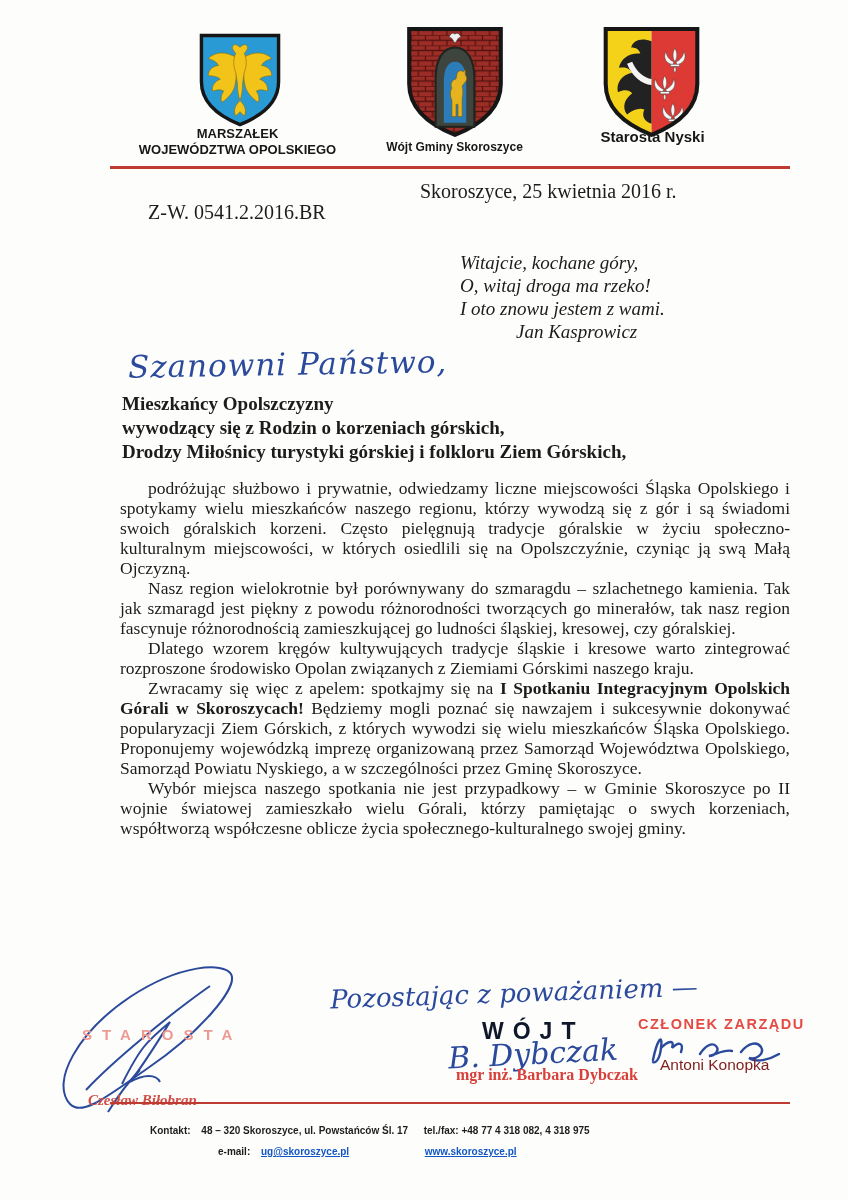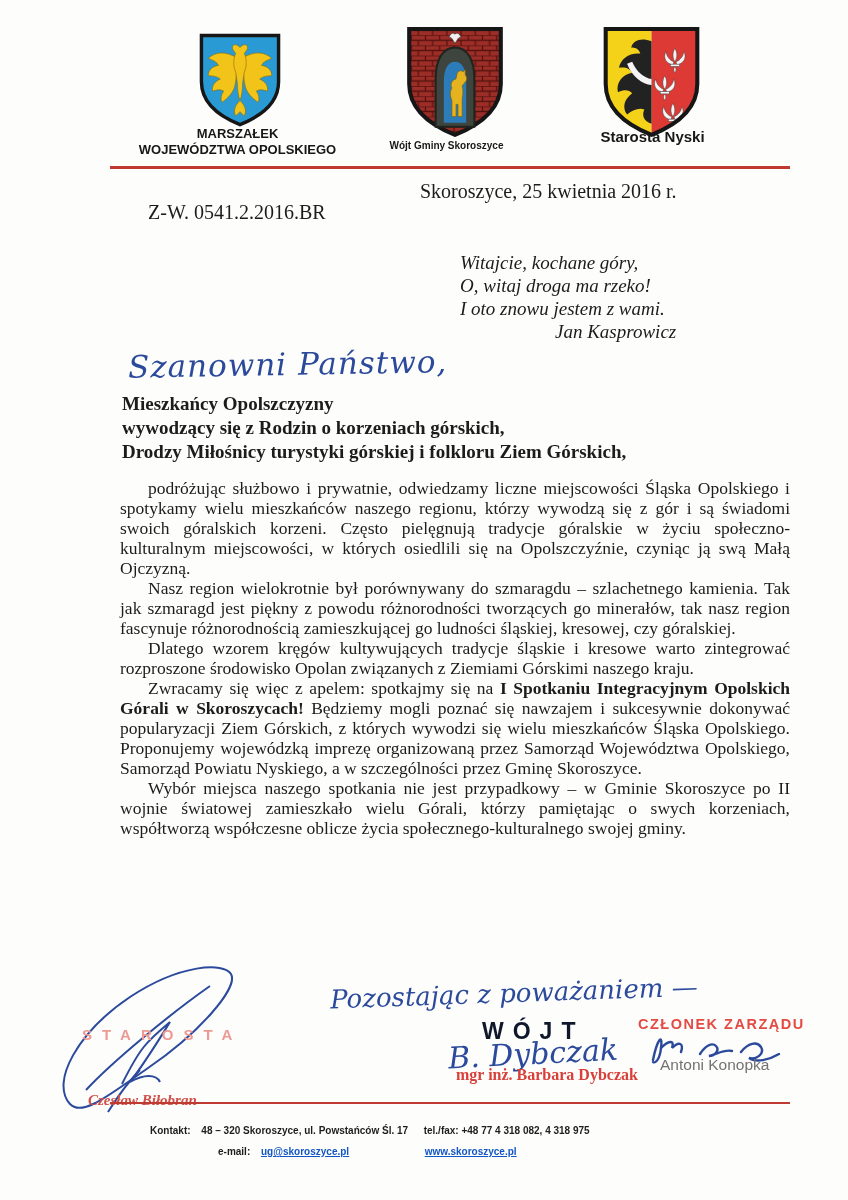--- a/index.html
+++ b/index.html
@@ -4,53 +4,53 @@
 <style>
   html,body{margin:0;padding:0;background:#e8e8e8;}
   .page{position:relative;width:848px;height:1200px;margin:0 auto;background:#fdfdfc;
         font-family:"Liberation Serif",serif;color:#1c1c1c;overflow:hidden;}
 
   
   .crest{position:absolute;}
   .crest-label{position:absolute;text-align:center;font-family:"Liberation Sans",sans-serif;
                font-weight:bold;color:#171717;}
   .lbl-marszalek{left:115px;top:126px;width:245px;font-size:13px;line-height:16px;}
-  .lbl-wojt{left:344px;top:140px;width:205px;font-size:10px;}
+  .lbl-wojt{left:352px;top:140px;width:205px;font-size:12px;}
   .lbl-starosta{left:565px;top:128px;width:175px;font-size:15px;}
 
   .rule{position:absolute;background:#bf3a31;}
   .rule-top{left:110px;top:166px;width:680px;height:3px;}
   .rule-bottom{left:110px;top:1102px;width:680px;height:2px;}
 
   .place-date{position:absolute;left:420px;top:180px;width:370px;text-align:left;font-size:20px;}
   .reference{position:absolute;left:148px;top:201px;font-size:20px;}
 
   .poem{position:absolute;left:460px;top:251px;font-style:italic;font-size:19px;line-height:23px;}
-  .poem-author{margin-left:95px;}
+  .poem-author{margin-left:56px;}
 
   .hand{font-family:"DejaVu Serif",serif;font-style:italic;color:#2b4a9b;}
   .salutation{position:absolute;left:128px;top:346px;font-size:31px;transform:rotate(-1deg);letter-spacing:1px;}
   .addressees{position:absolute;left:122px;top:392px;font-weight:bold;font-size:19px;line-height:24px;}
 
   .body-text{position:absolute;left:120px;top:478px;width:670px;font-size:17.5px;
              line-height:20px;text-align:justify;}
   .body-text p{margin:0;text-indent:28px;}
 
   .closing{position:absolute;left:330px;top:978px;font-size:26px;transform:rotate(-2deg);}
 
   .stamp{position:absolute;font-family:"Liberation Sans",sans-serif;font-weight:bold;}
   .starosta-title{left:82px;top:1026px;font-size:15px;letter-spacing:10px;color:#ec9a93;}
   .starosta-name{left:88px;top:1092px;font-size:15px;font-style:italic;color:#cf4f48;
                  font-family:"Liberation Serif",serif;}
   .wojt-title{left:482px;top:1018px;font-size:23px;letter-spacing:9px;color:#0f172a;}
   .wojt-script{position:absolute;left:448px;top:1036px;font-size:30px;transform:rotate(-3deg);}
   .wojt-name{left:456px;top:1066px;font-size:16px;color:#d8403a;
              font-family:"Liberation Serif",serif;}
   .czlonek-title{left:638px;top:1016px;font-size:14.5px;letter-spacing:1.5px;color:#e34b44;}
-  .czlonek-name{left:660px;top:1056px;font-size:15.5px;color:#737373;font-weight:normal;}
+  .czlonek-name{left:660px;top:1056px;font-size:15.5px;color:#7f1d1d;font-weight:normal;}
 
   .sig-svg{position:absolute;}
 
   .footer{position:absolute;font-family:Liberation Sans, sans-serif;font-weight:bold;
           font-size:10px;color:#1d1d1d;}
   .footer-line1{left:150px;top:1125px;}
   .footer-line2{left:218px;top:1146px;}
   .footer a{color:#1256c4;text-decoration:underline;}
   .footer .gap{display:inline-block;width:70px;}
   .footer .lbl{margin-right:8px;}

